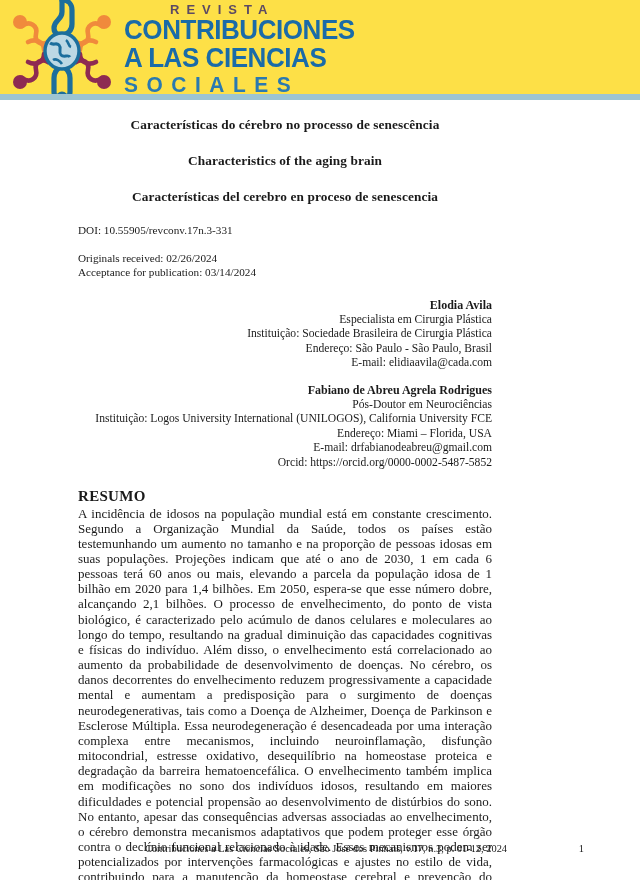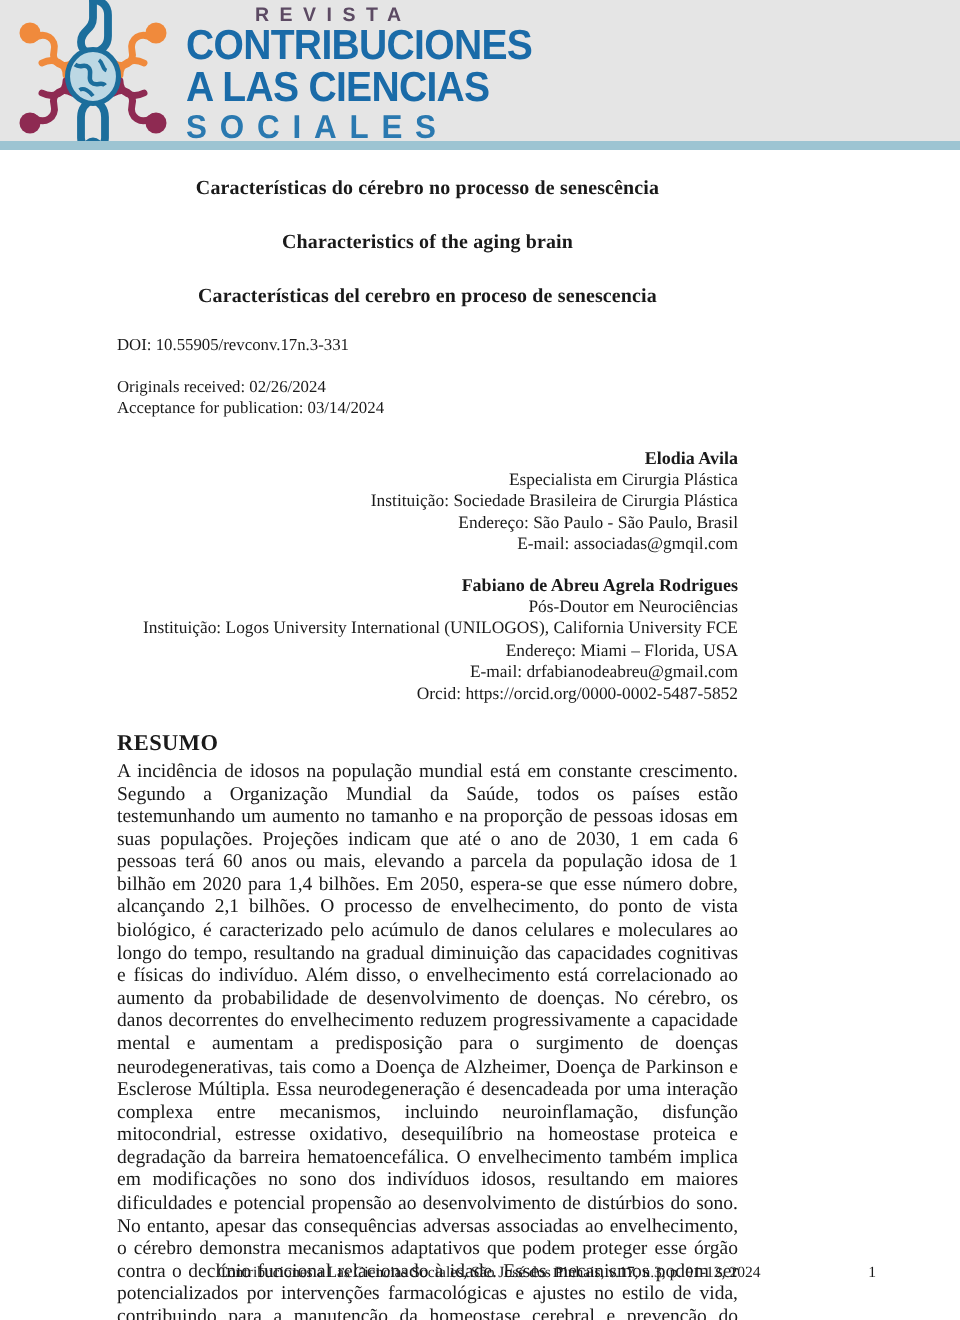--- a/index.html
+++ b/index.html
@@ -14,21 +14,21 @@
     color: #1a1a1a;
     overflow: hidden;
     position: relative;
   }
 
   
   .banner {
     position: relative;
     width: 640px;
     height: 100px;
-    background: #e5e5e5;
+    background: #fde047;
     overflow: hidden;
   }
   .banner-strip {
     position: absolute;
     left: 0;
     bottom: 0;
     width: 640px;
     height: 6px;
     background: #9dc4d2;
   }
@@ -213,21 +213,21 @@
       <div>Acceptance for publication: 03/14/2024</div>
     </div>
   </div>
 
   <div class="authors">
     <div class="author-block first">
       <div class="author-name">Elodia Avila</div>
       <div>Especialista em Cirurgia Plástica</div>
       <div>Instituição: Sociedade Brasileira de Cirurgia Plástica</div>
       <div>Endereço: São Paulo - São Paulo, Brasil</div>
-      <div>E-mail: associadas@gmqil.com</div>
+      <div>E-mail: elidiaavila@cada.com</div>
     </div>
     <div class="author-block second">
       <div class="author-name">Fabiano de Abreu Agrela Rodrigues</div>
       <div>Pós-Doutor em Neurociências</div>
       <div>Instituição: Logos University International (UNILOGOS), California University FCE</div>
       <div>Endereço: Miami – Florida, USA</div>
       <div>E-mail: drfabianodeabreu@gmail.com</div>
       <div>Orcid: https://orcid.org/0000-0002-5487-5852</div>
     </div>
   </div>

